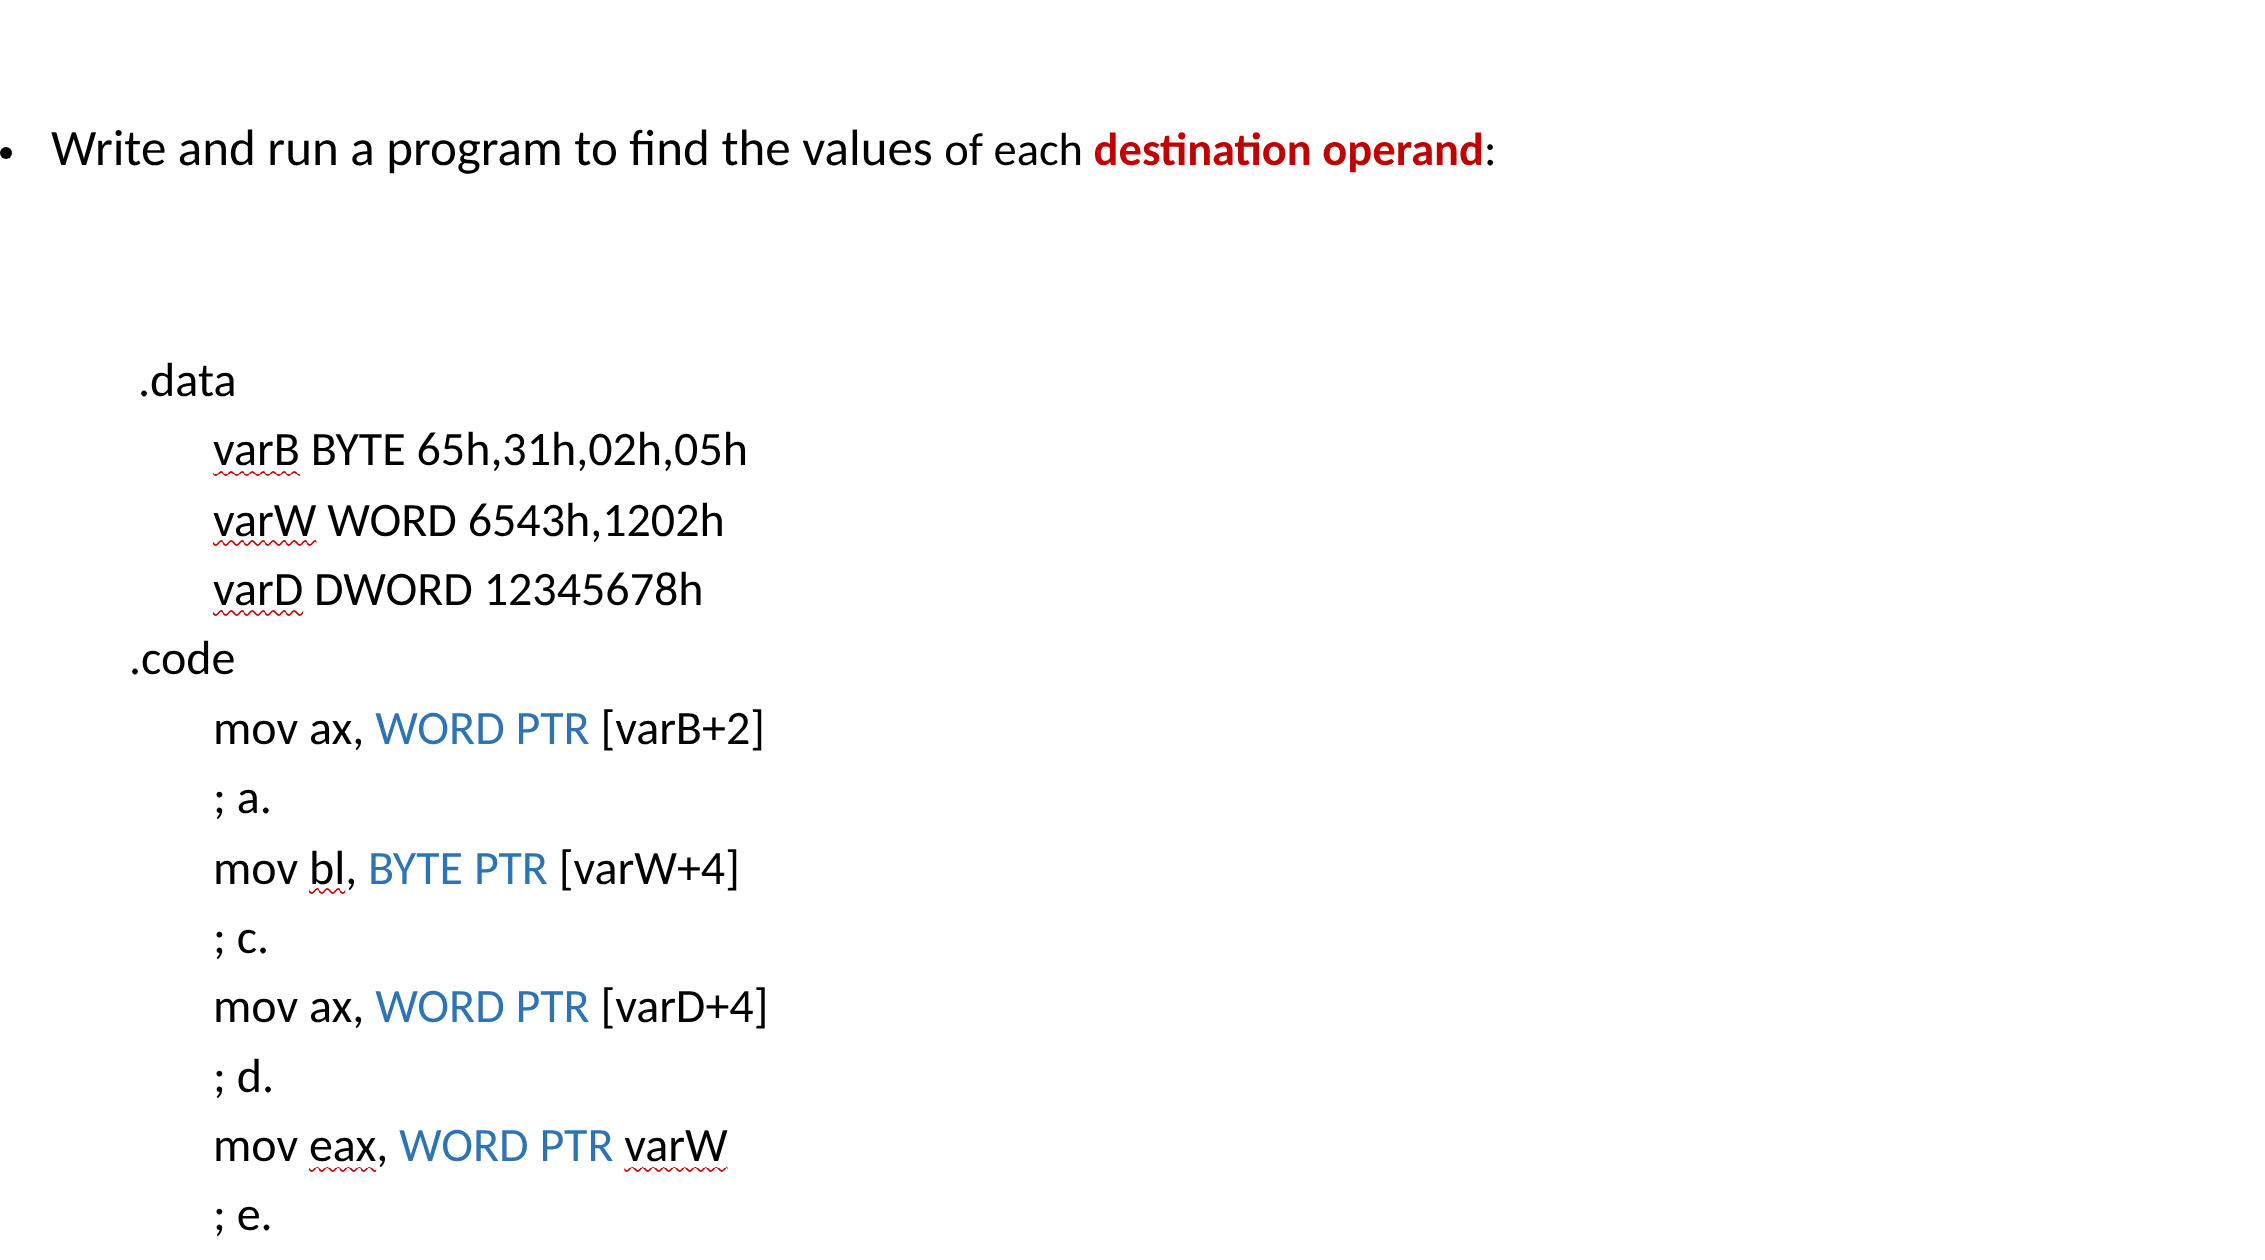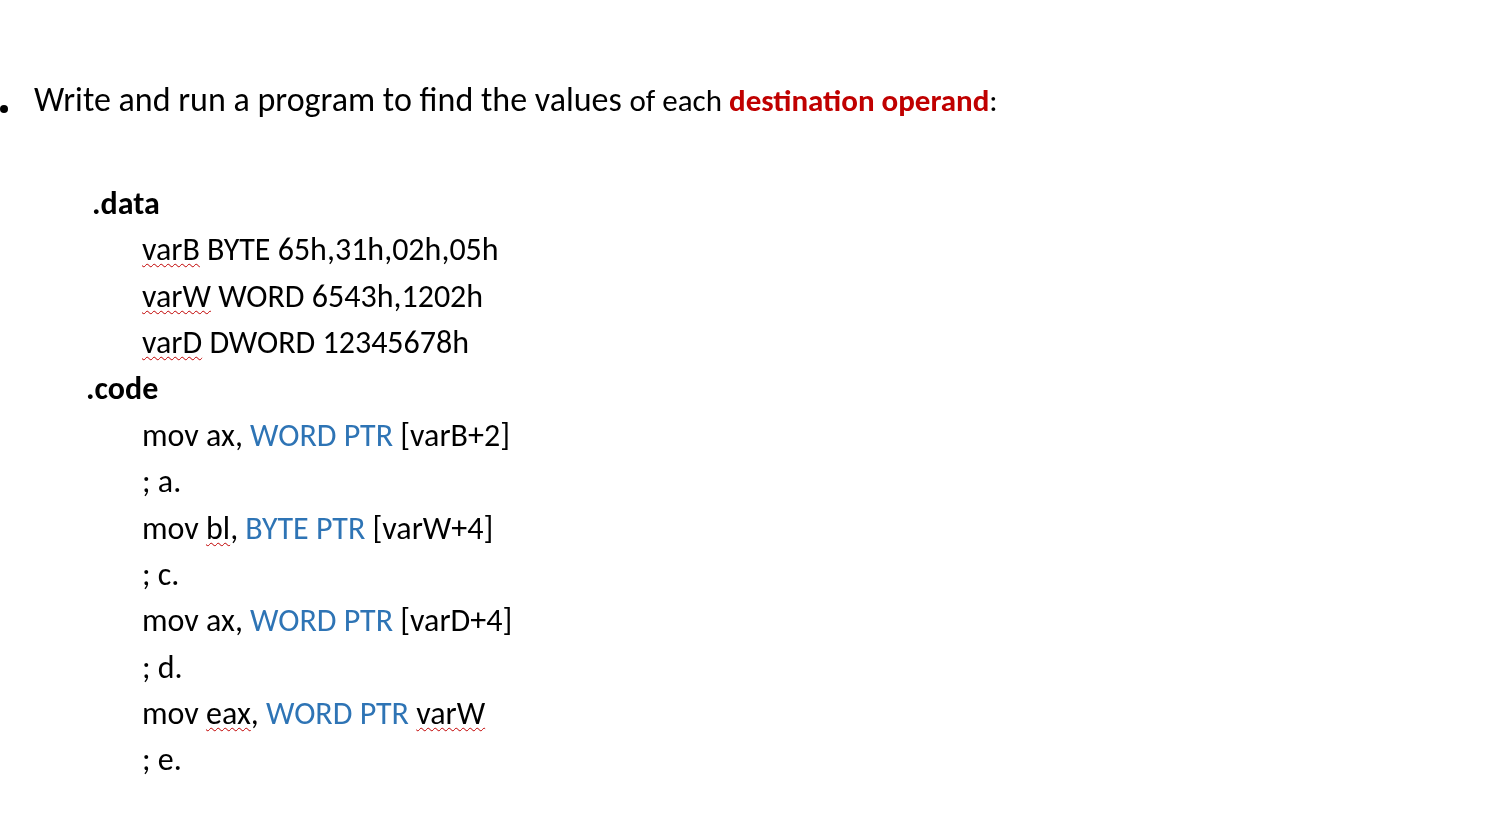--- a/index.html
+++ b/index.html
@@ -11,24 +11,24 @@
     font-family: "Calibri", "Segoe UI", Arial, sans-serif;
     color: #000;
   }
   .page {
     position: relative;
     padding-top: 80px;
     padding-left: 0;
   }
   .bullet-line {
     display: flex;
-    align-items: center;
+    align-items: flex-start;
     font-size: 34px;
     line-height: 1.2;
-    margin-bottom: 60px;
+    margin-bottom: 110px;
   }
   .bullet-dot {
     width: 8px;
     height: 8px;
     background: #000;
     border-radius: 50%;
     margin-top: 18px;
     flex: 0 0 auto;
     margin-left: 0px;
   }
@@ -43,21 +43,21 @@
     color: #c00000;
     font-weight: 700;
     font-size: 31px;
   }
   .code-block {
     margin-left: 86px;
     font-size: 32px;
     line-height: 1.45;
   }
   .section {
-    font-weight: 700;
+    font-weight: 400;
   }
   .indent {
     margin-left: 56px;
   }
   .instr-row {
     display: flex;
     flex-direction: column;
   }
   .instr-left {
     width: 628px;

